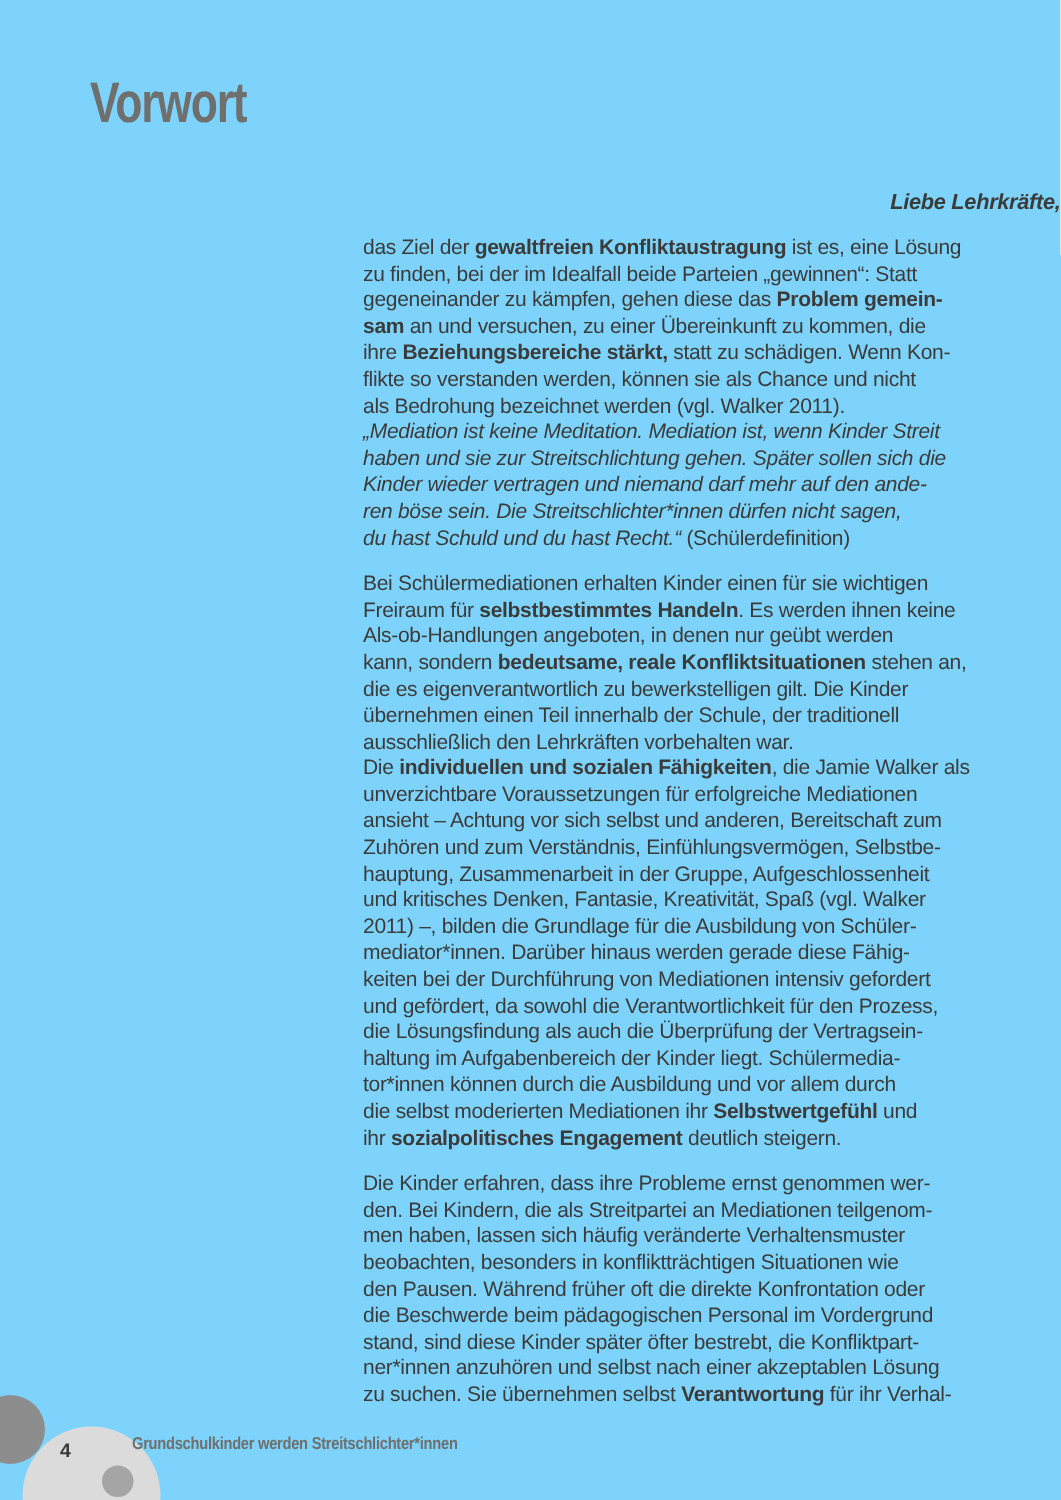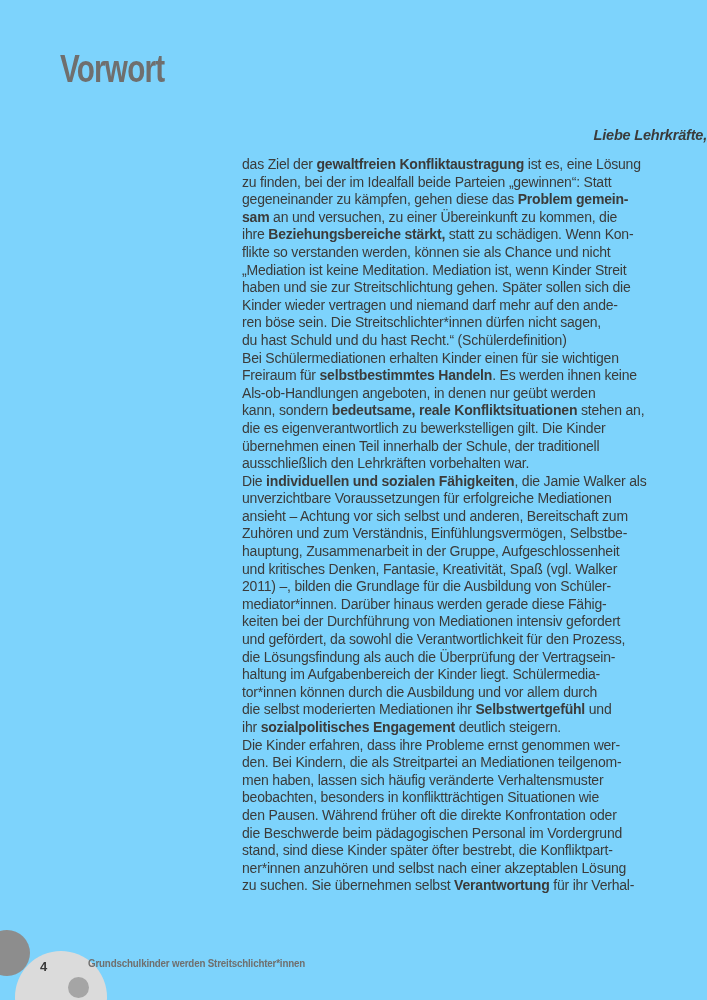--- a/index.html
+++ b/index.html
@@ -42,28 +42,28 @@
     font-weight: bold;
     font-style: italic;
     font-size: 14.5px;
     height: 18px;
     line-height: 18px;
     margin-bottom: 12px;
     white-space: nowrap;
     text-align: right;
   }
   .block { margin: 0; }
-  .block.gap { }
+  .block.gap { margin-top: 13px; }
   .line {
     height: 17.6px;
     line-height: 17.6px;
     white-space: nowrap;
   }
   .line span.b { font-weight: bold; }
-  .line span.i { }
+  .line span.i { font-style: italic; }
   
   .circle {
     position: absolute;
     border-radius: 50%;
   }
   .circle-light {
     left: 15px; top: 951px;
     width: 92px; height: 92px;
     background: var(--circle-light, #dbdbdb);
   }
@@ -106,20 +106,21 @@
   <div class="body-col">
     <div class="salutation">Liebe Lehrkräfte,</div>
 
   <div class="block">
         <div class="line"><span>das Ziel der </span><span class="b">gewaltfreien Konfliktaustragung</span><span> ist es, eine Lösung</span></div>
         <div class="line"><span>zu finden, bei der im Idealfall beide Parteien „gewinnen“: Statt</span></div>
         <div class="line"><span>gegeneinander zu kämpfen, gehen diese das </span><span class="b">Problem gemein-</span></div>
         <div class="line"><span class="b">sam</span><span> an und versuchen, zu einer Übereinkunft zu kommen, die</span></div>
         <div class="line"><span>ihre </span><span class="b">Beziehungsbereiche stärkt,</span><span> statt zu schädigen. Wenn Kon-</span></div>
         <div class="line"><span>flikte so verstanden werden, können sie als Chance und nicht</span></div>
+        <div class="line"><span>als Bedrohung bezeichnet werden (vgl. Walker 2011).</span></div>
         <div class="line"><span class="i">„Mediation ist keine Meditation. Mediation ist, wenn Kinder Streit</span></div>
         <div class="line"><span class="i">haben und sie zur Streitschlichtung gehen. Später sollen sich die</span></div>
         <div class="line"><span class="i">Kinder wieder vertragen und niemand darf mehr auf den ande-</span></div>
         <div class="line"><span class="i">ren böse sein. Die Streitschlichter*innen dürfen nicht sagen,</span></div>
         <div class="line"><span class="i">du hast Schuld und du hast Recht.“</span><span> (Schülerdefinition)</span></div>
       </div>
       <div class="block gap">
         <div class="line"><span>Bei Schülermediationen erhalten Kinder einen für sie wichtigen</span></div>
         <div class="line"><span>Freiraum für </span><span class="b">selbstbestimmtes Handeln</span><span>. Es werden ihnen keine</span></div>
         <div class="line"><span>Als-ob-Handlungen angeboten, in denen nur geübt werden</span></div>

